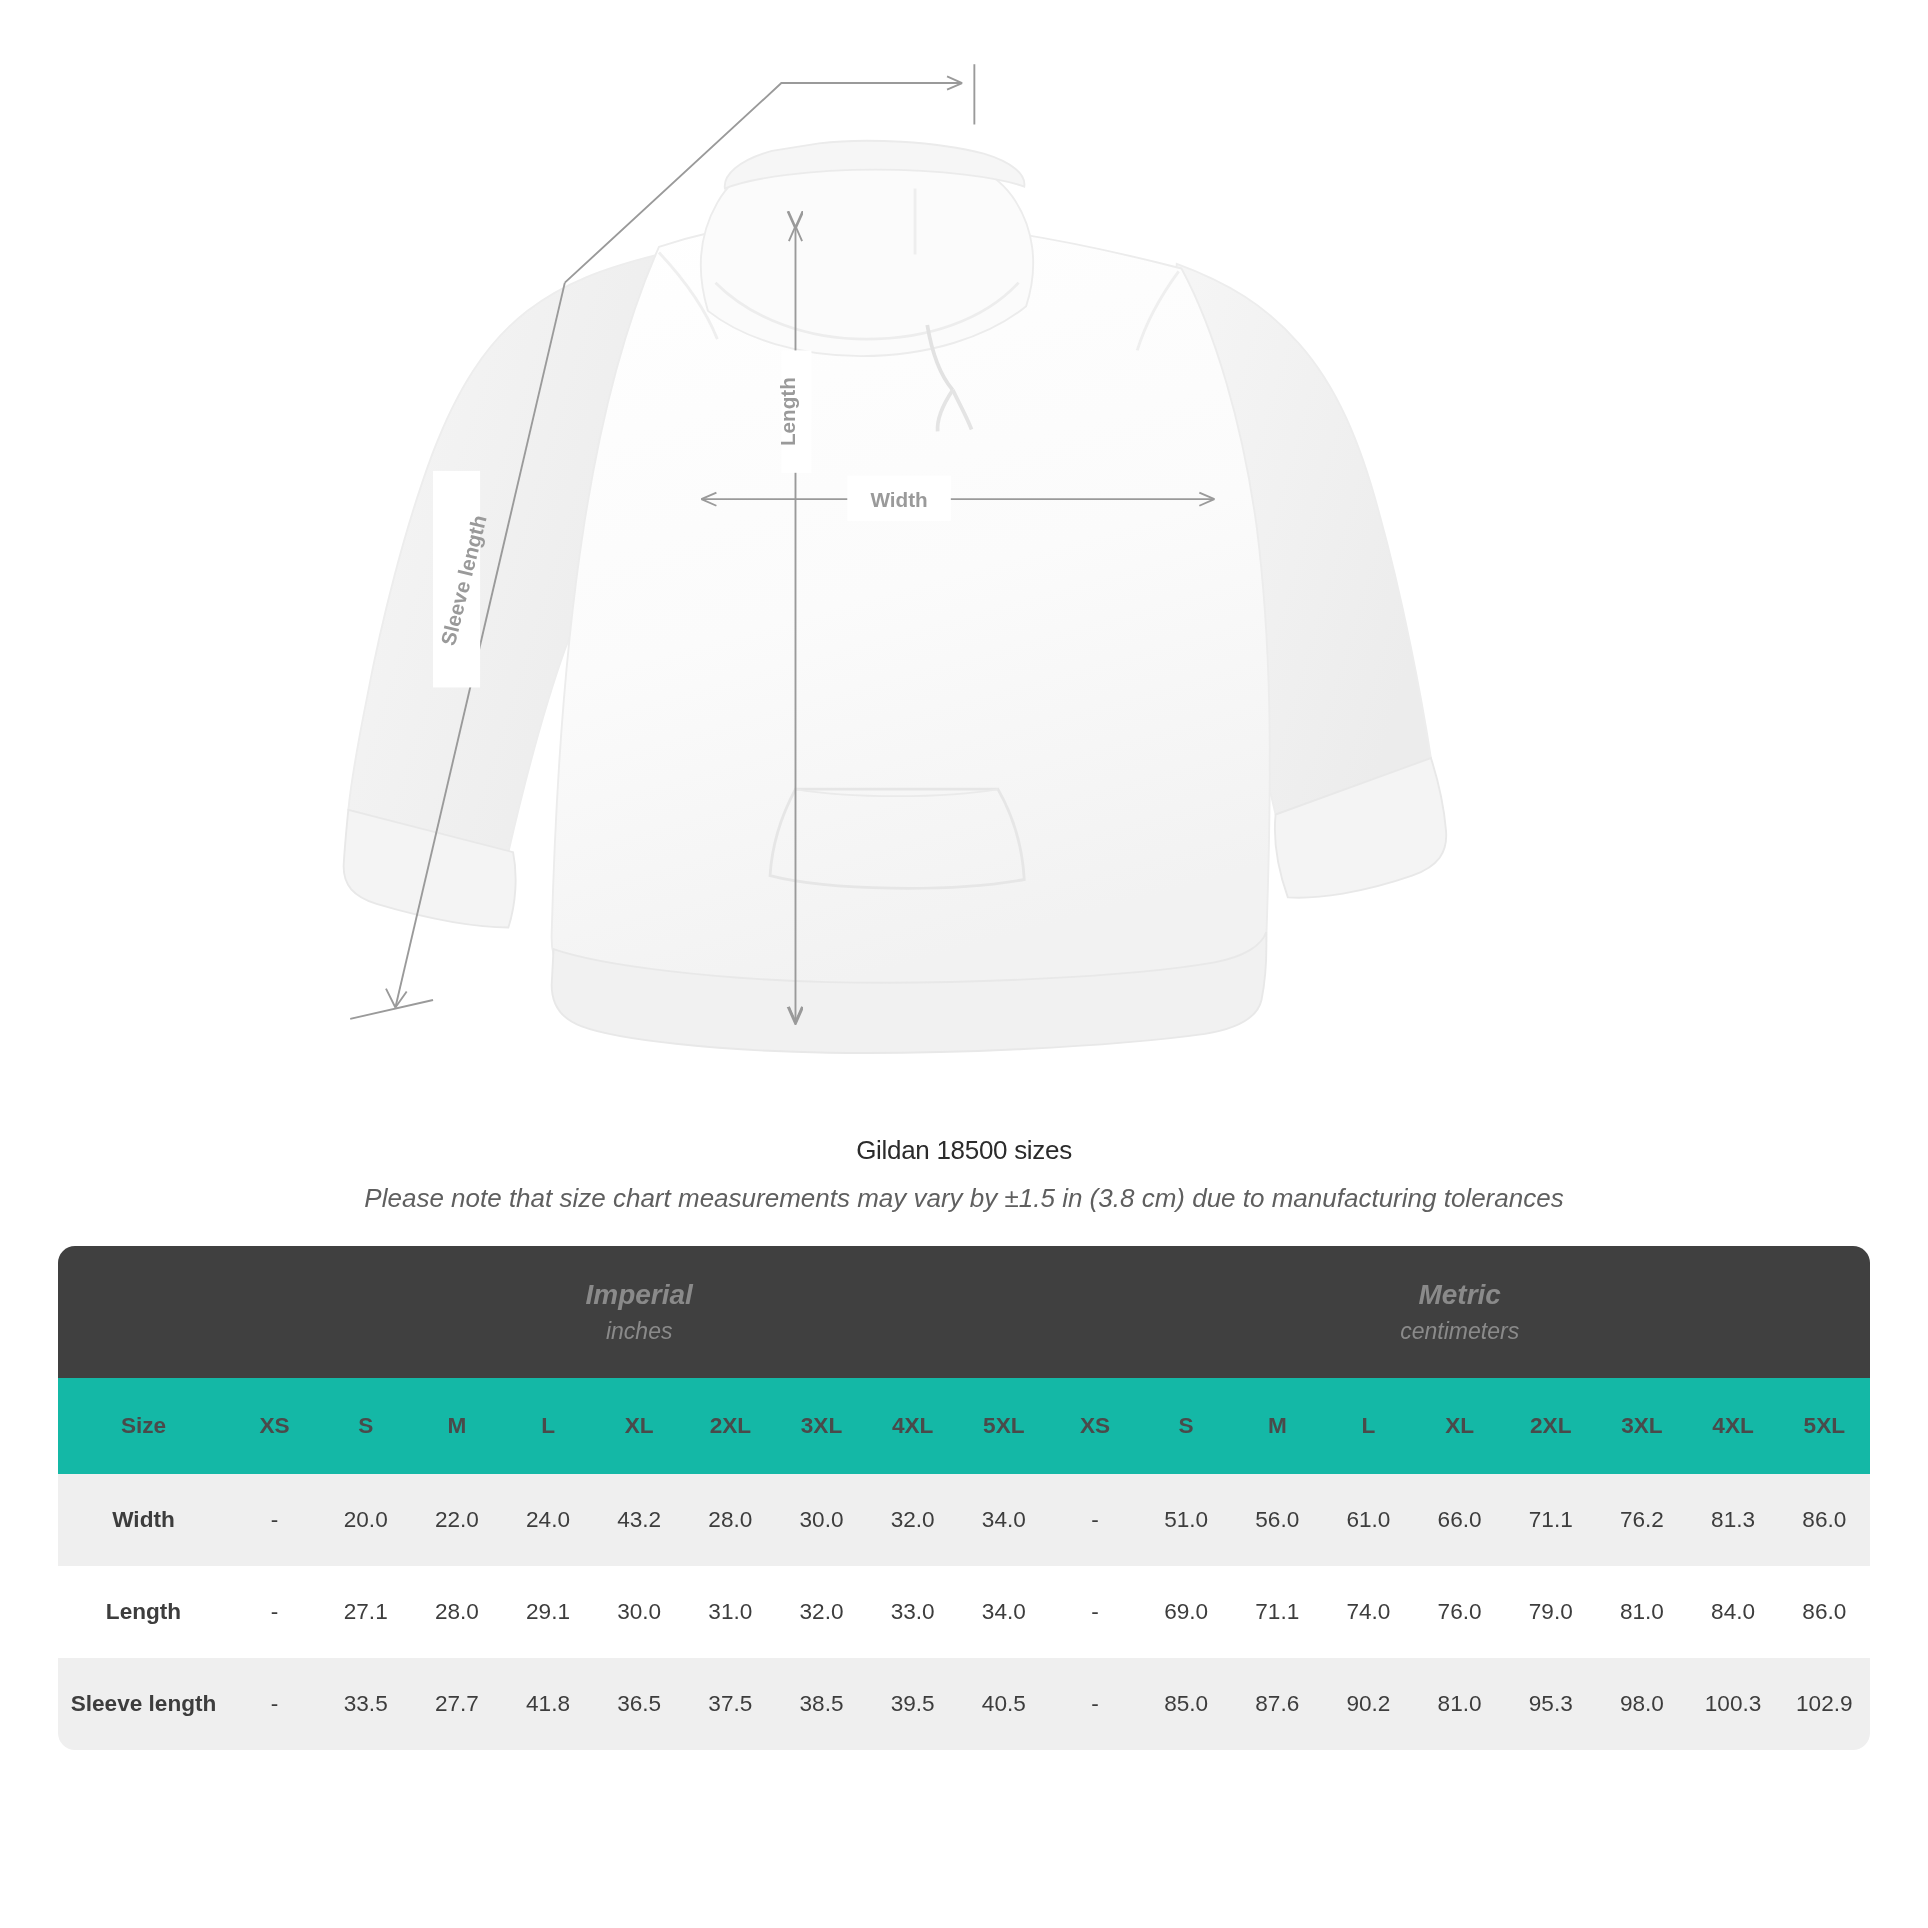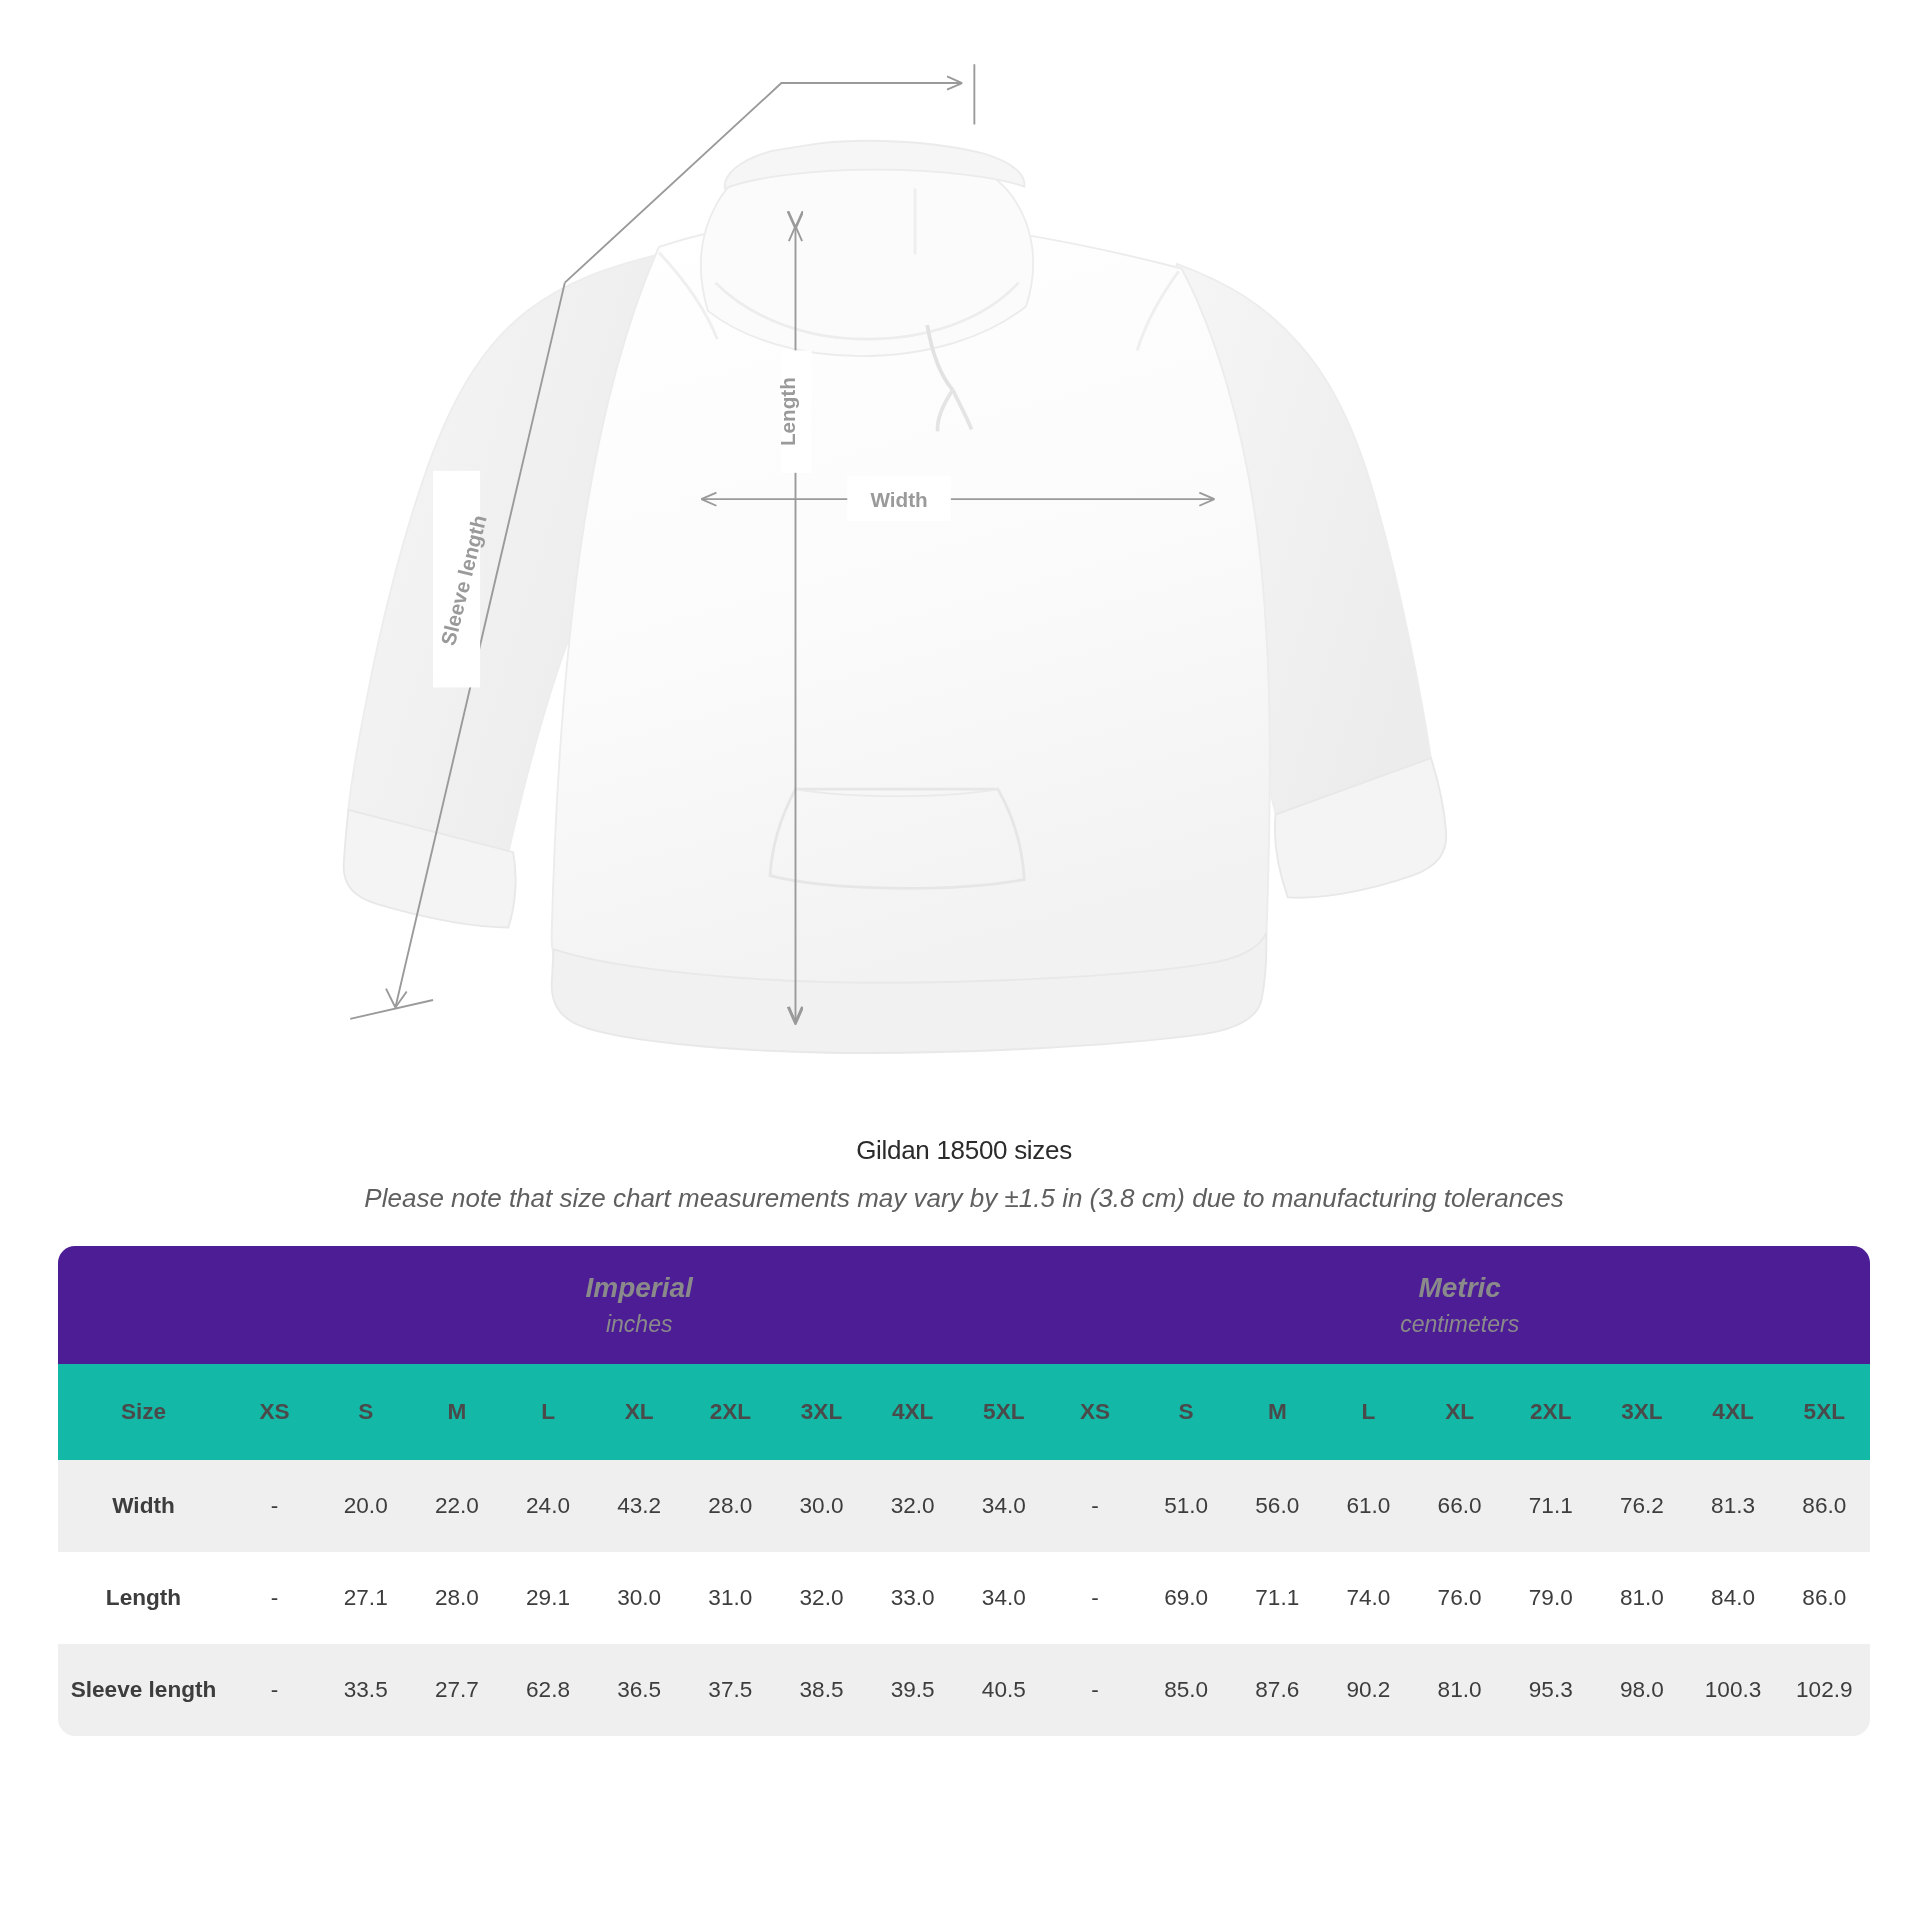--- a/index.html
+++ b/index.html
@@ -70,22 +70,22 @@
     border-collapse: collapse;
     width: 1812px;
     table-layout: fixed;
   }
   table.size-table td, table.size-table th {
     border: none;
     text-align: center;
     vertical-align: middle;
   }
   .unit-header-row td {
-    background: #4c1d95;
-    height: 118px;
+    background: #404040;
+    height: 132px;
     padding: 0;
   }
   .unit-name {
     font-size: 28px;
     font-style: italic;
     font-weight: bold;
     color: #8a8a8a;
   }
   .unit-sub {
     font-size: 23px;
@@ -348,21 +348,21 @@
           <td>81.0</td>
           <td>84.0</td>
           <td>86.0</td>
         </tr>
 
         <tr class="data-row shaded">
           <td class="row-label">Sleeve length</td>
           <td>-</td>
           <td>33.5</td>
           <td>27.7</td>
-          <td>62.8</td>
+          <td>41.8</td>
           <td>36.5</td>
           <td>37.5</td>
           <td>38.5</td>
           <td>39.5</td>
           <td>40.5</td>
           <td>-</td>
           <td>85.0</td>
           <td>87.6</td>
           <td>90.2</td>
           <td>81.0</td>

